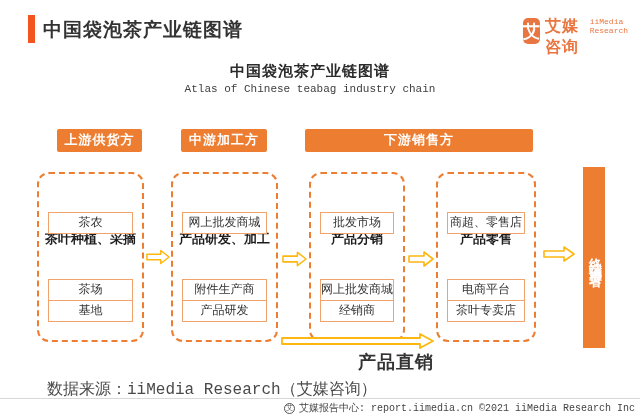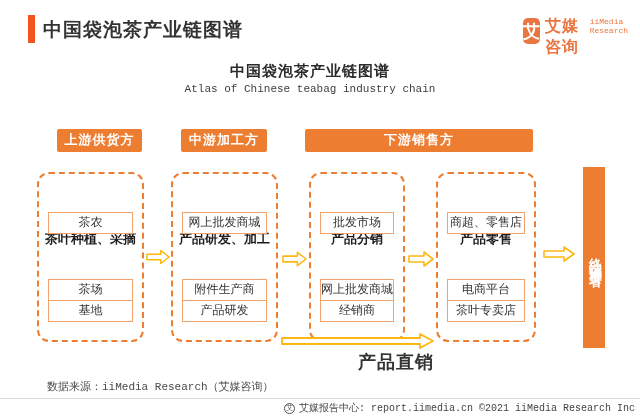--- a/index.html
+++ b/index.html
@@ -65,21 +65,21 @@
   .consumer-bar {
     position:absolute; left:583px; top:167px; width:22px; height:181px; background:#ED7D31;
     display:flex; align-items:center; justify-content:center;
   }
   .consumer-text {
     writing-mode:vertical-rl; text-orientation:upright;
     color:#fff; font-size:13px; font-weight:bold; letter-spacing:4px;
   }
 
   
-  .footer-source { position:absolute; left:47px; top:379px; font-size:11px; color:#4a4a4a; }
+  .footer-source { position:absolute; left:47px; top:379px; font-size:16px; color:#4a4a4a; }
   .footer-divider { position:absolute; left:0; right:0; top:398px; height:1px; background:#d8d8d8; }
   .footer-right { position:absolute; right:5px; top:401px; display:flex; align-items:center; }
   .footer-badge {
     width:11px; height:11px; border:1px solid #555; border-radius:50%;
     display:flex; align-items:center; justify-content:center;
     font-size:7px; color:#555; margin-right:4px; flex:0 0 auto;
   }
   .footer-right-text { font-size:10px; color:#444; }
 </style>
 </head>

